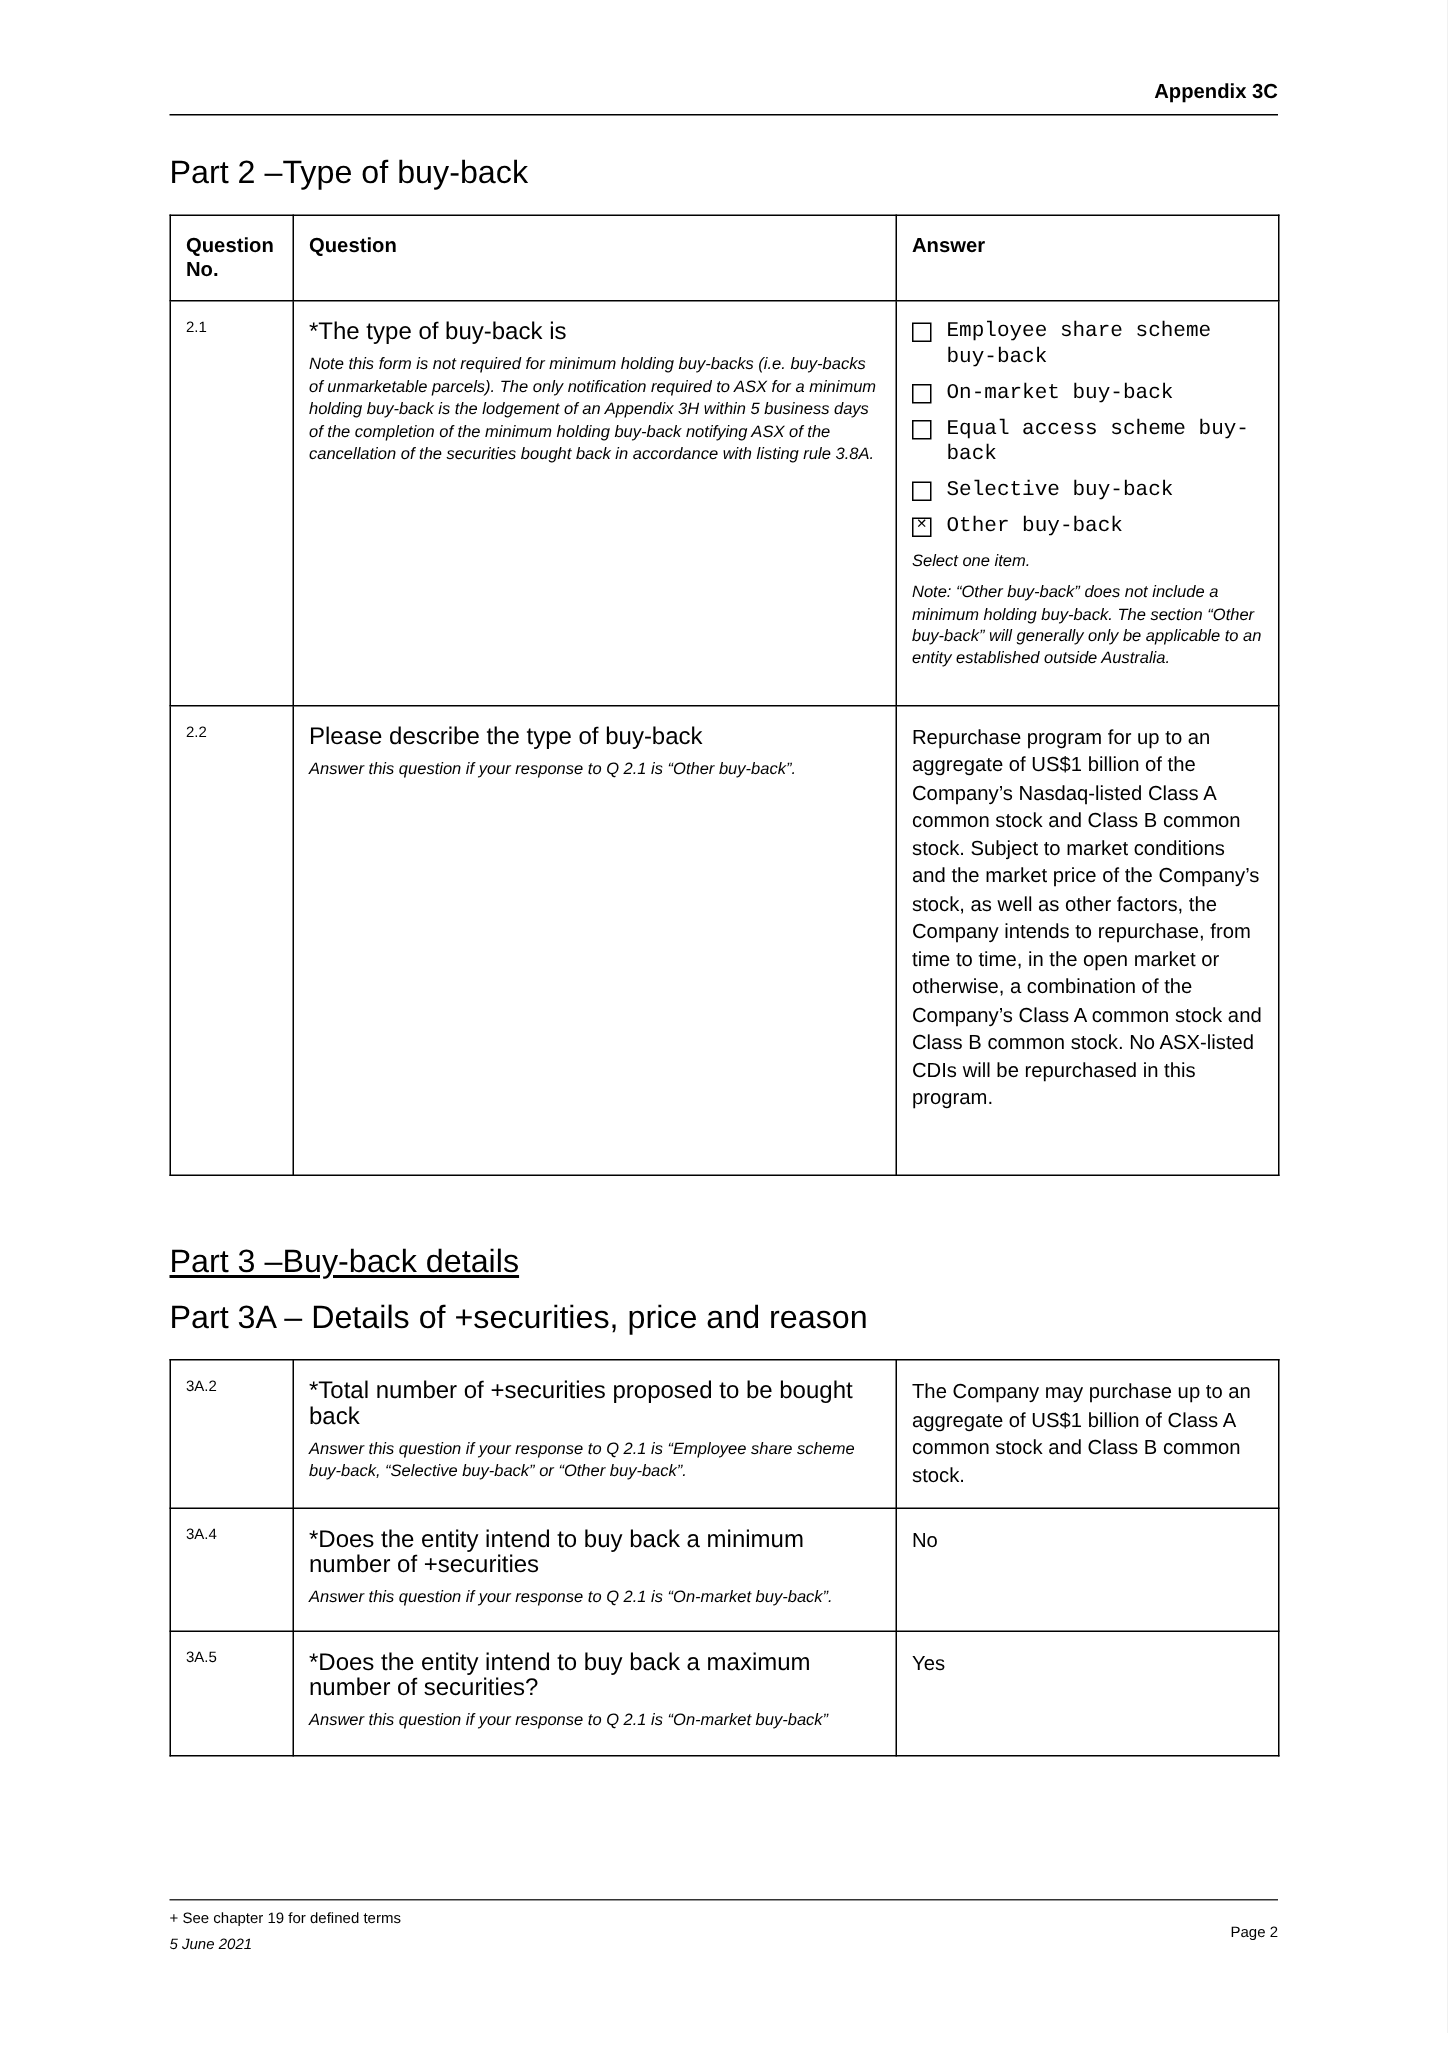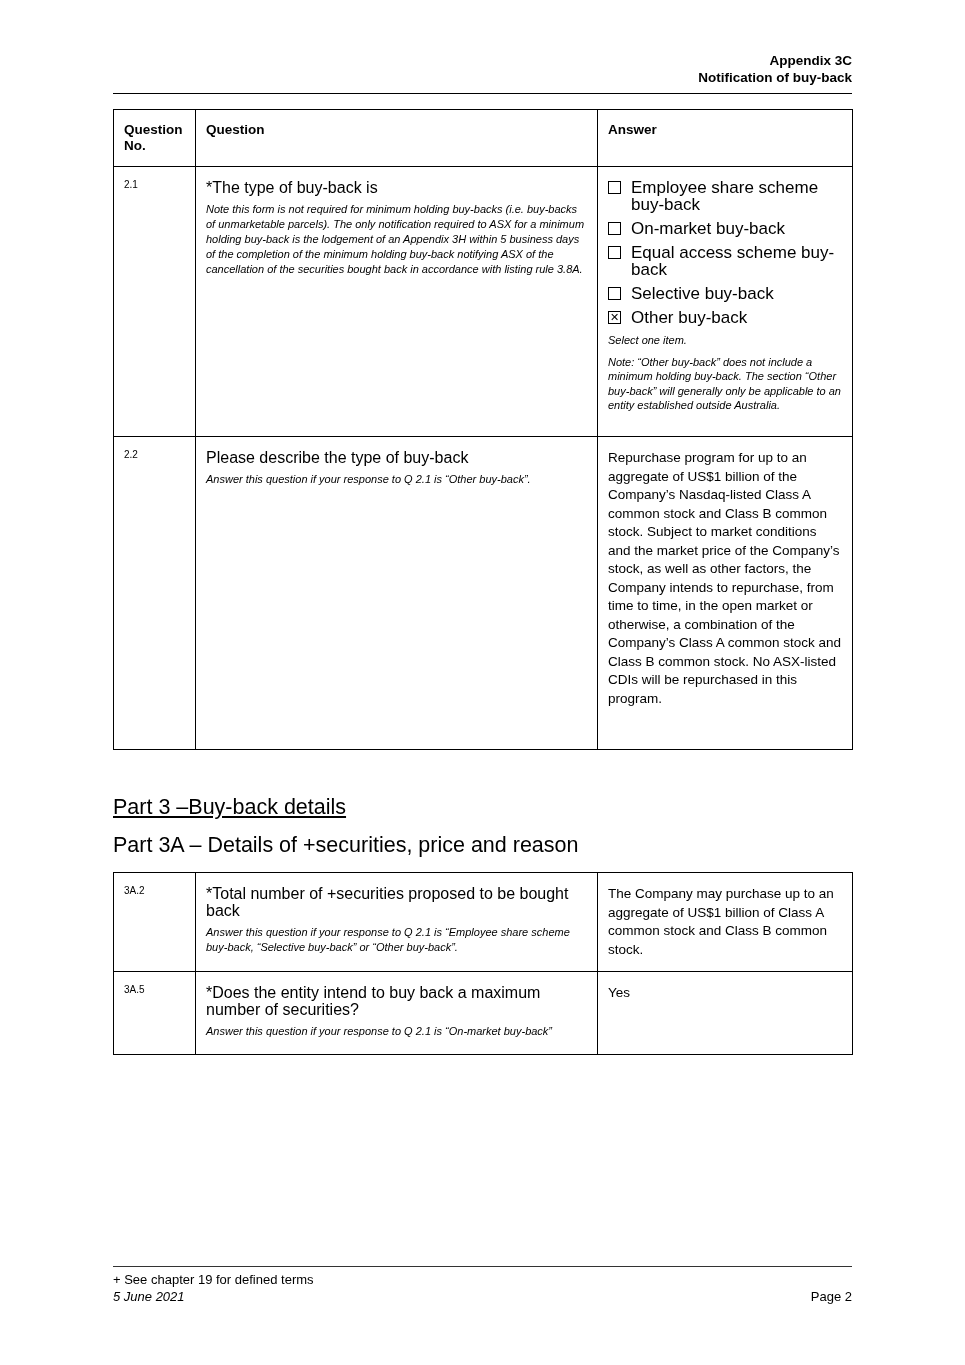--- a/index.html
+++ b/index.html
@@ -42,21 +42,21 @@
   }
   .form-table th { font-weight: bold; font-size: 13.5px; line-height: 16px; }
   .col-no { width: 82px; }
   .col-q  { width: 402px; }
   .col-a  { width: 255px; }
 
   .no-cell { font-size: 10px; }
   .q-text { margin: 0; font-size: 16px; line-height: 17px; }
   .q-note { margin: 6px 0 0 0; font-style: italic; font-size: 11px; line-height: 15px; }
 
-  .option { display: flex; gap: 10px; margin: 0 0 7px 0; font-size: 17px; line-height: 17px; }
+  .option { display: flex; gap: 10px; margin: 0 0 7px 0; font-size: 14px; line-height: 17px; font-family: Liberation Mono, monospace; }
   .checkbox {
     flex: 0 0 auto;
     width: 11px; height: 11px;
     border: 1px solid #000;
     margin-top: 2px;
     position: relative;
     background: #fff;
   }
   .checkbox.checked::before {
     content: "\2715";
@@ -64,35 +64,35 @@
     left: 50%; top: 50%;
     transform: translate(-50%, -55%);
     font-size: 11px;
     line-height: 1;
   }
   .a-note { margin: 7px 0 0 0; font-style: italic; font-size: 11px; line-height: 14.5px; }
   .a-text { margin: 0; font-size: 13.5px; line-height: 18.5px; }
 
   .footer { position: absolute; left: 113px; right: 113px; top: 1266px; }
   .footer-rule { border: none; border-top: 1px solid #333; margin: 0 0 4px 0; }
-  .footer-row { display: flex; justify-content: space-between; align-items: flex-end; font-size: 13px; line-height: 17px; }
+  .footer-row { display: flex; justify-content: space-between; align-items: center; font-size: 10px; line-height: 17px; }
   .footer-date { font-style: italic; }
 </style>
 </head>
 <body>
 
 <div class="page">
   <div class="content">
 
     <div class="doc-header">
       <div>Appendix 3C</div>
-      <div>Notification of buy-back</div>
     </div>
     <hr class="header-rule">
 
+    <h1 class="part-heading">Part 2 –Type of buy-back</h1>
 
     <table class="form-table">
       <colgroup>
           <col class="col-no">
           <col class="col-q">
           <col class="col-a">
         </colgroup>
       <tbody>
         <tr style="height:40px">
           <th>Question No.</th>
@@ -158,20 +158,30 @@
         <tr style="height:83px">
           <td class="no-cell">3A.2</td>
           <td>
             <p class="q-text">*Total number of +securities proposed to be bought back</p>
             <p class="q-note">Answer this question if your response to Q 2.1 is “Employee share scheme buy-back, “Selective buy-back” or “Other buy-back”.</p>
           </td>
           <td>
             <p class="a-text">The Company may purchase up to an aggregate of US$1 billion of Class A common stock and Class B common stock.</p>
           </td>
         </tr>
+        <tr style="height:82px">
+          <td class="no-cell">3A.4</td>
+          <td>
+            <p class="q-text">*Does the entity intend to buy back a minimum number of +securities</p>
+            <p class="q-note">Answer this question if your response to Q 2.1 is “On-market buy-back”.</p>
+          </td>
+          <td>
+            <p class="a-text">No</p>
+          </td>
+        </tr>
         <tr style="height:83px">
           <td class="no-cell">3A.5</td>
           <td>
             <p class="q-text">*Does the entity intend to buy back a maximum number of securities?</p>
             <p class="q-note">Answer this question if your response to Q 2.1 is “On-market buy-back”</p>
           </td>
           <td>
             <p class="a-text">Yes</p>
           </td>
         </tr>

